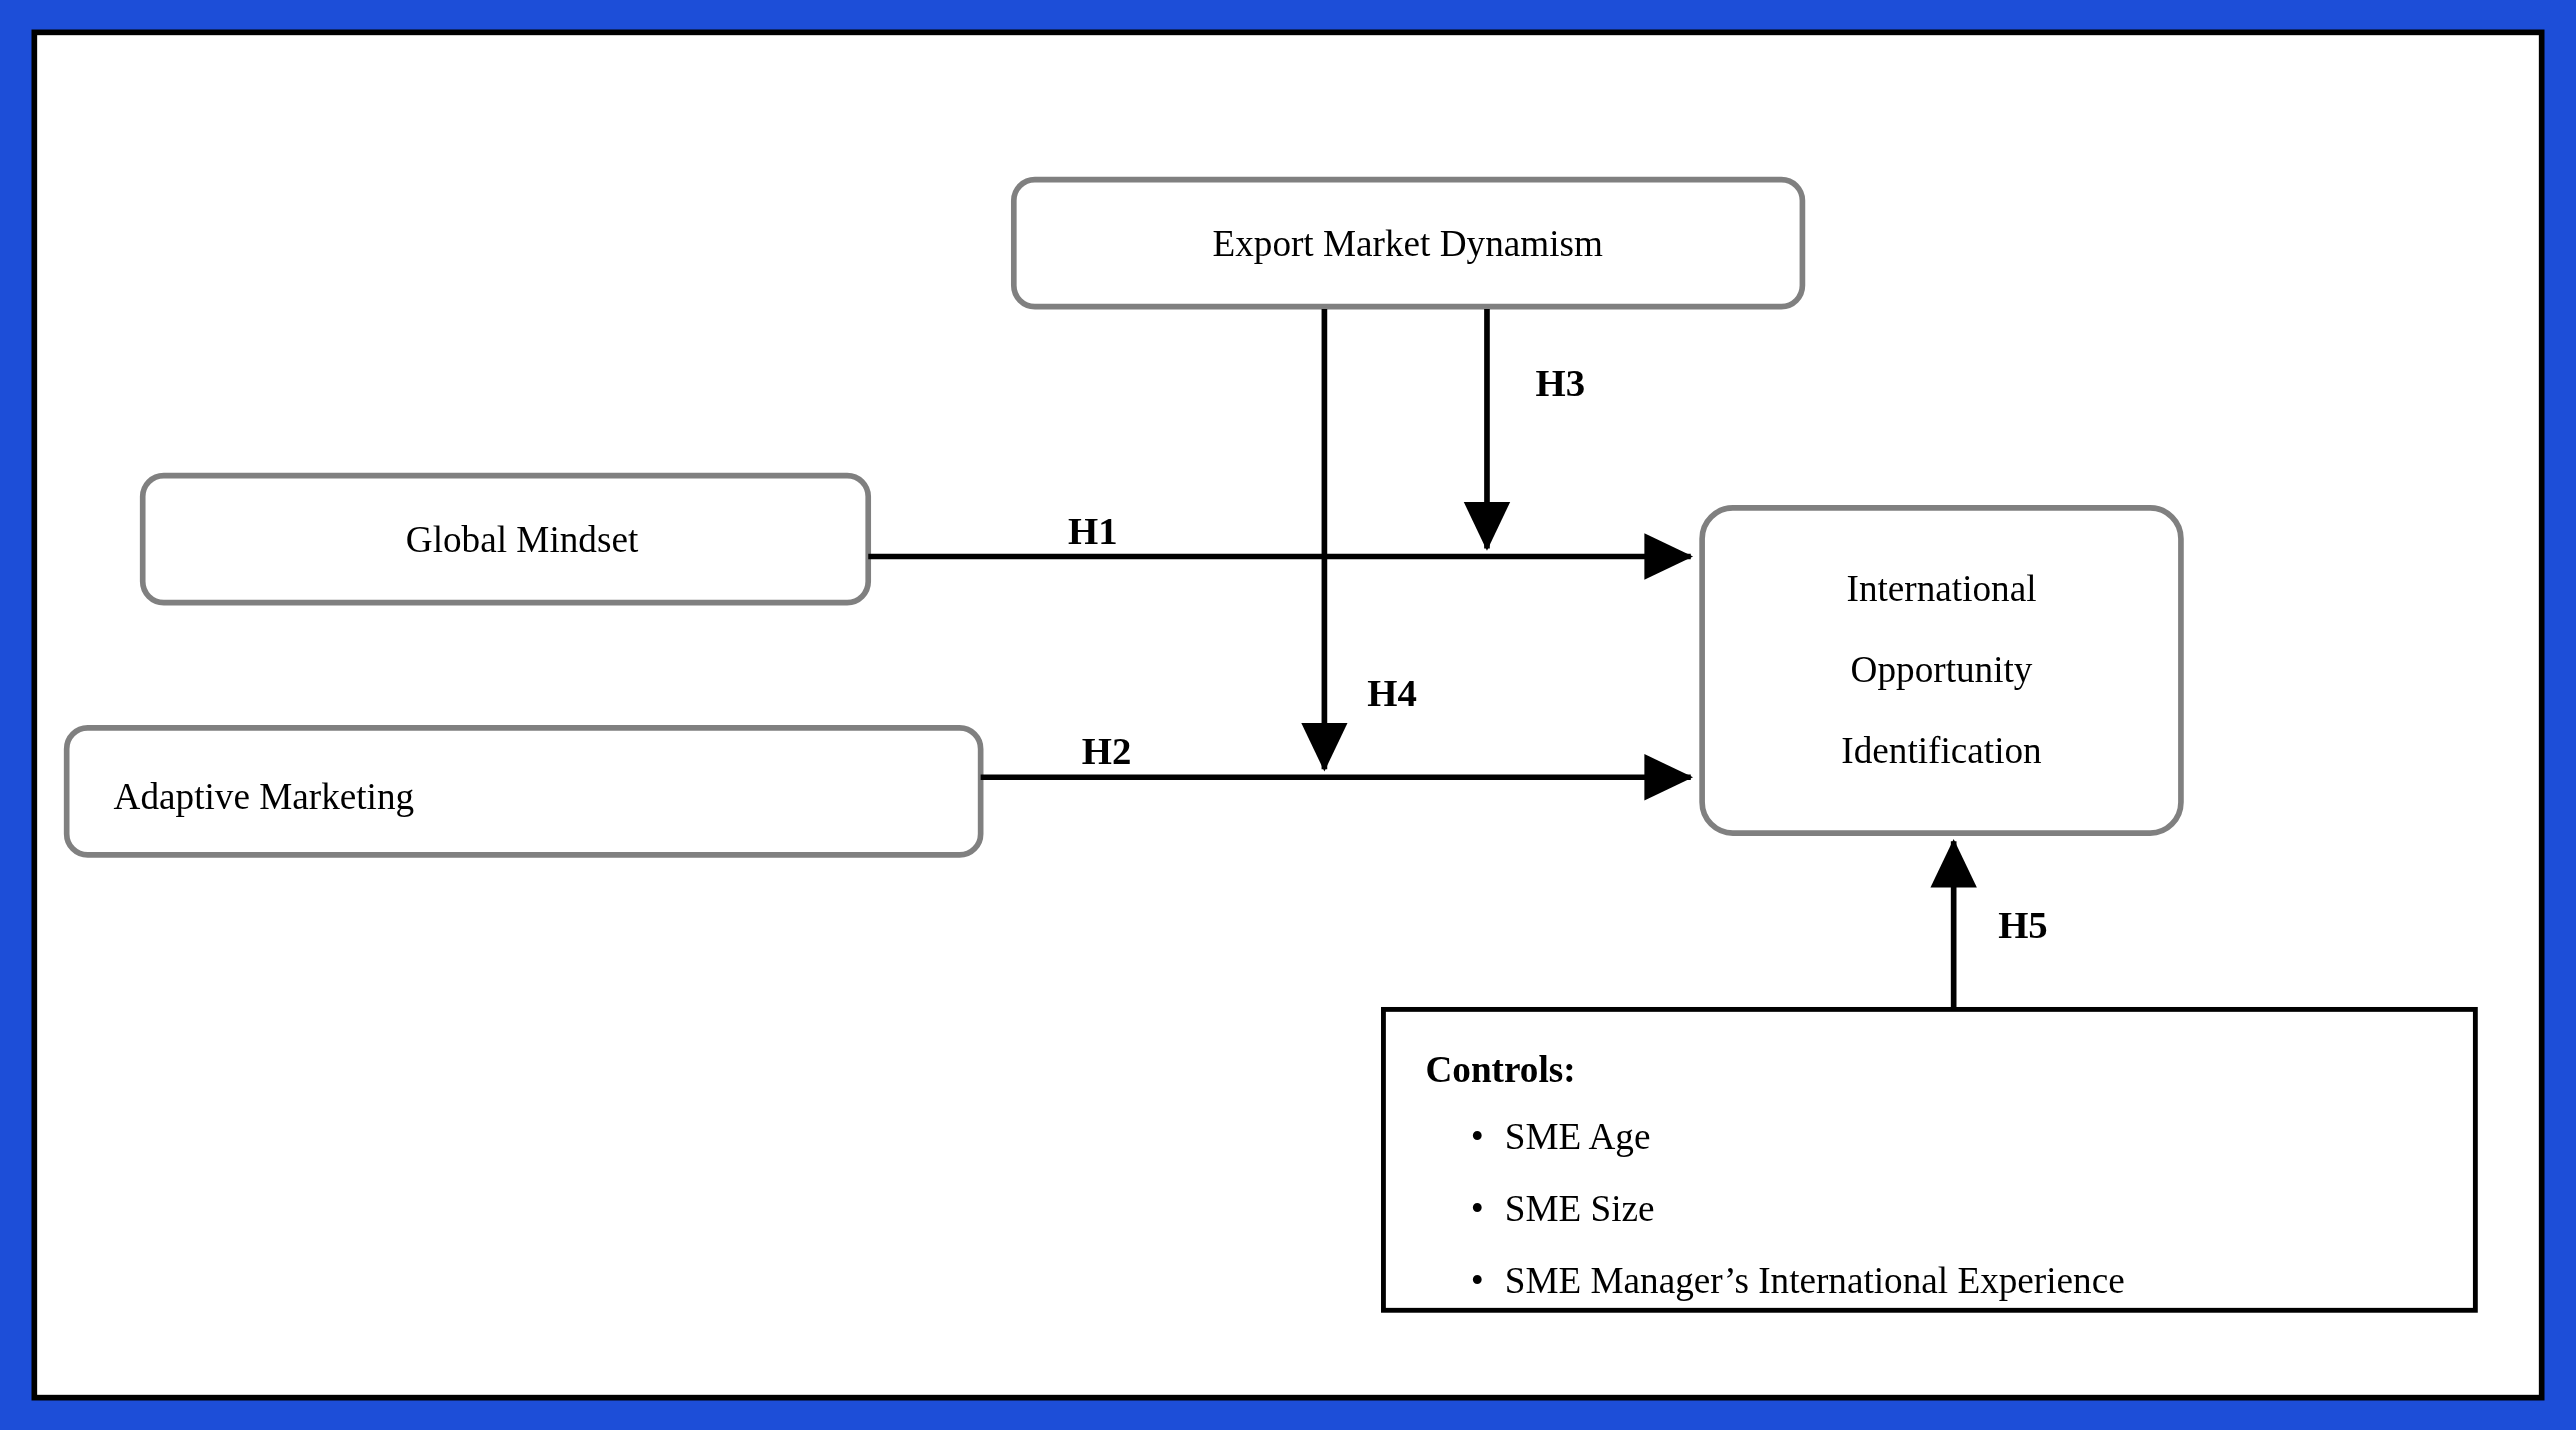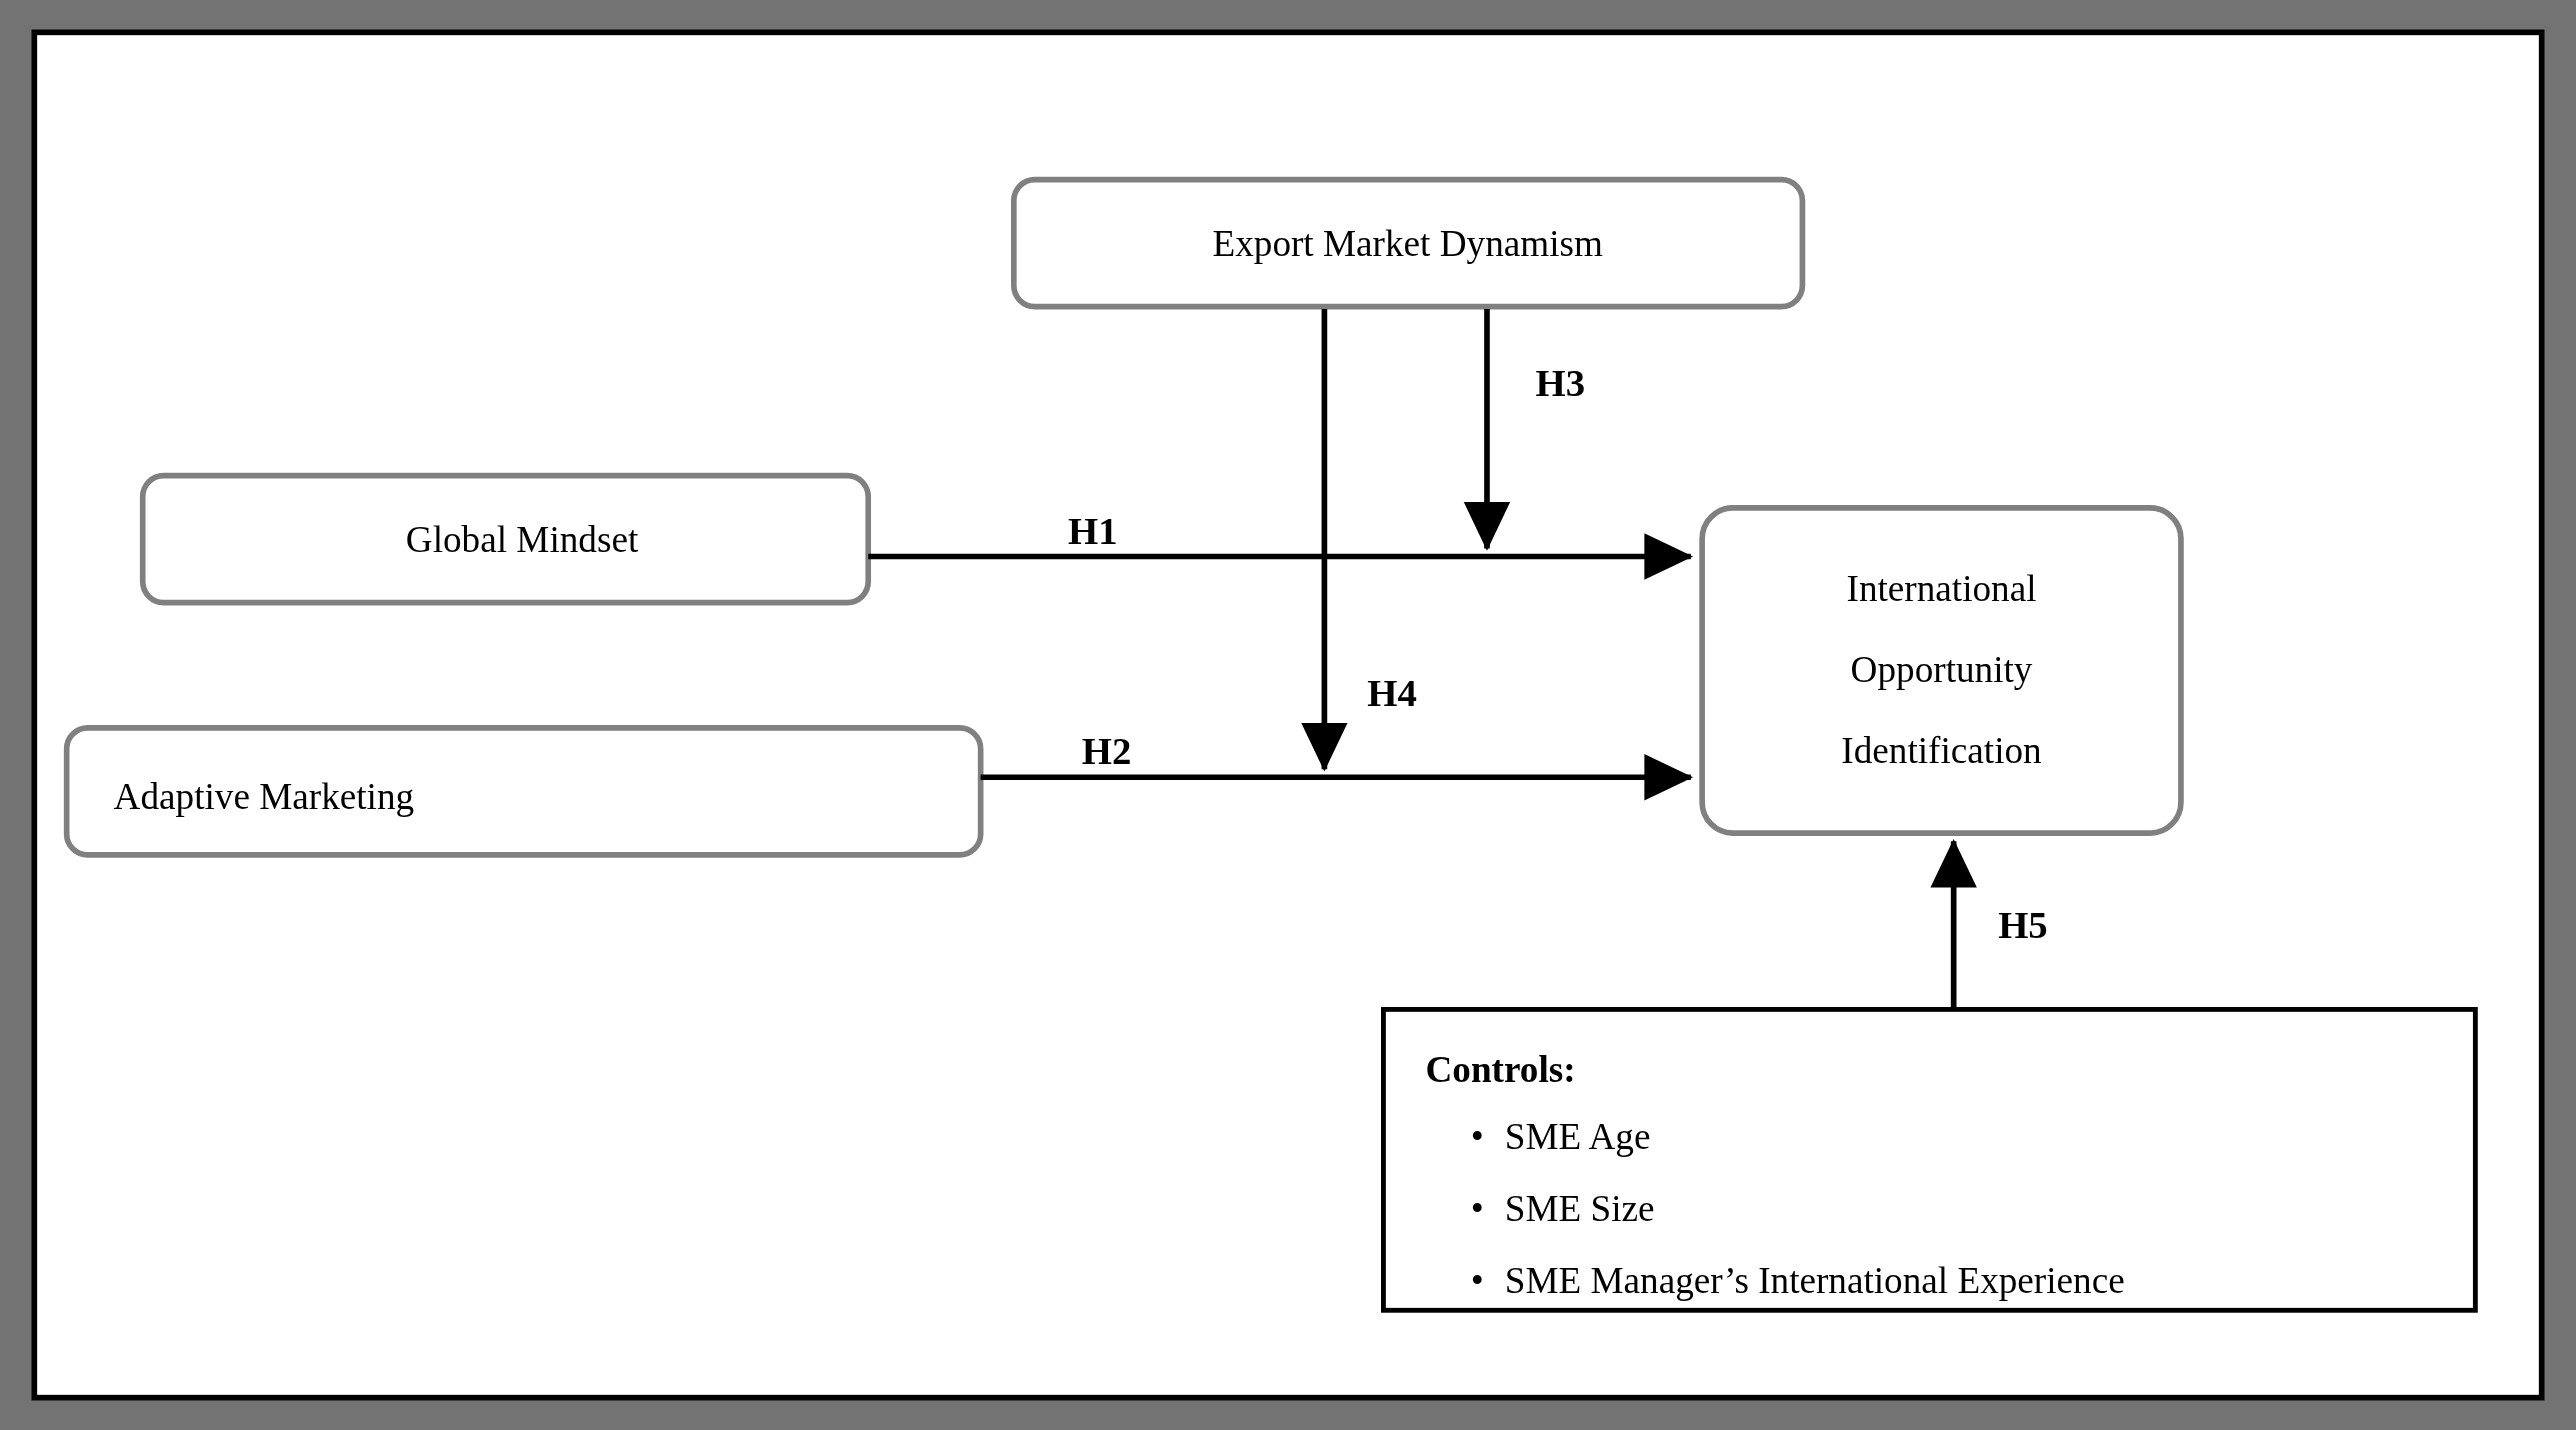--- a/index.html
+++ b/index.html
@@ -11,21 +11,21 @@
     width: 2576px;
     height: 1430px;
     font-family: "Liberation Serif", "DejaVu Serif", serif;
     -webkit-font-smoothing: antialiased;
   }
   #figure-root {
     position: relative;
     width: 2576px;
     height: 1430px;
     overflow: hidden;
-    background: #737373;
+    background: #1d4ed8;
   }
   svg#diagram-canvas {
     position: absolute;
     top: 0;
     left: 0;
     width: 2576px;
     height: 1430px;
     display: block;
   }
   .node-text {

